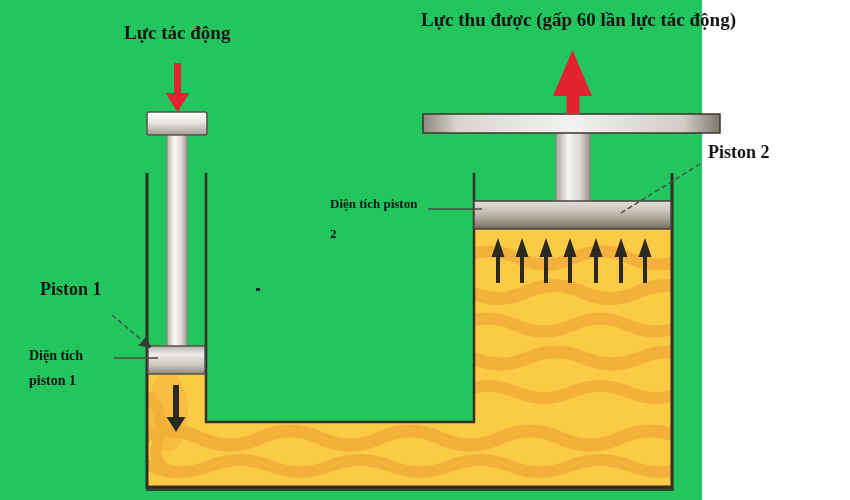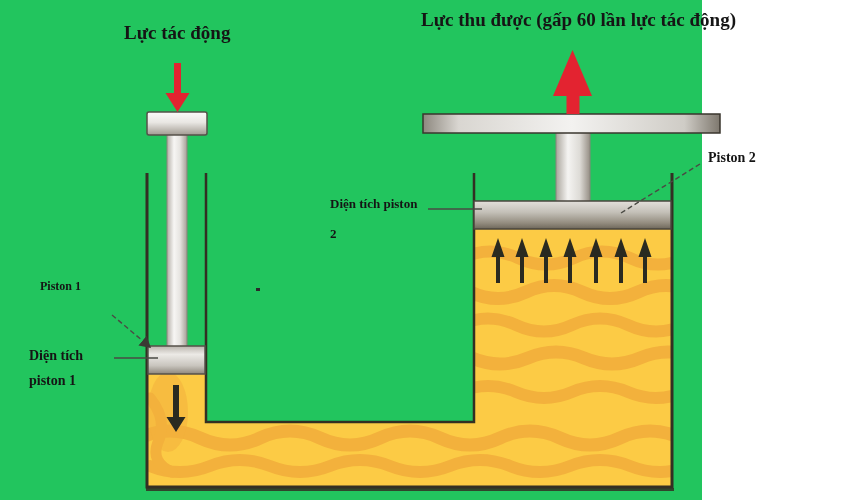--- a/index.html
+++ b/index.html
@@ -28,23 +28,23 @@
     font-weight: bold;
     white-space: nowrap;
     z-index: 5;
   }
   .lbl.wrap {
     white-space: normal;
   }
   .lbl-applied-force   { left: 124px; top: 22px;  font-size: 19px; }
   .lbl-output-force    { left: 421px; top: 9px;   font-size: 19px; }
   .lbl-piston2-area    { left: 330px; top: 189px; font-size: 13px; width: 88px; line-height: 30px; }
-  .lbl-piston1         { left: 40px;  top: 279px; font-size: 12px; }
+  .lbl-piston1         { left: 40px;  top: 279px; font-size: 18px; }
   .lbl-piston1-area    { left: 29px;  top: 343px; font-size: 14px; width: 82px; line-height: 25px; }
-  .lbl-piston2         { left: 708px; top: 150px; font-size: 14px; }
+  .lbl-piston2         { left: 708px; top: 142px; font-size: 18px; }
   .stray-dot {
     position: absolute;
     left: 256px;
     top: 288px;
     width: 4px;
     height: 3px;
     background: #2a2a2a;
     z-index: 5;
   }
 </style>

